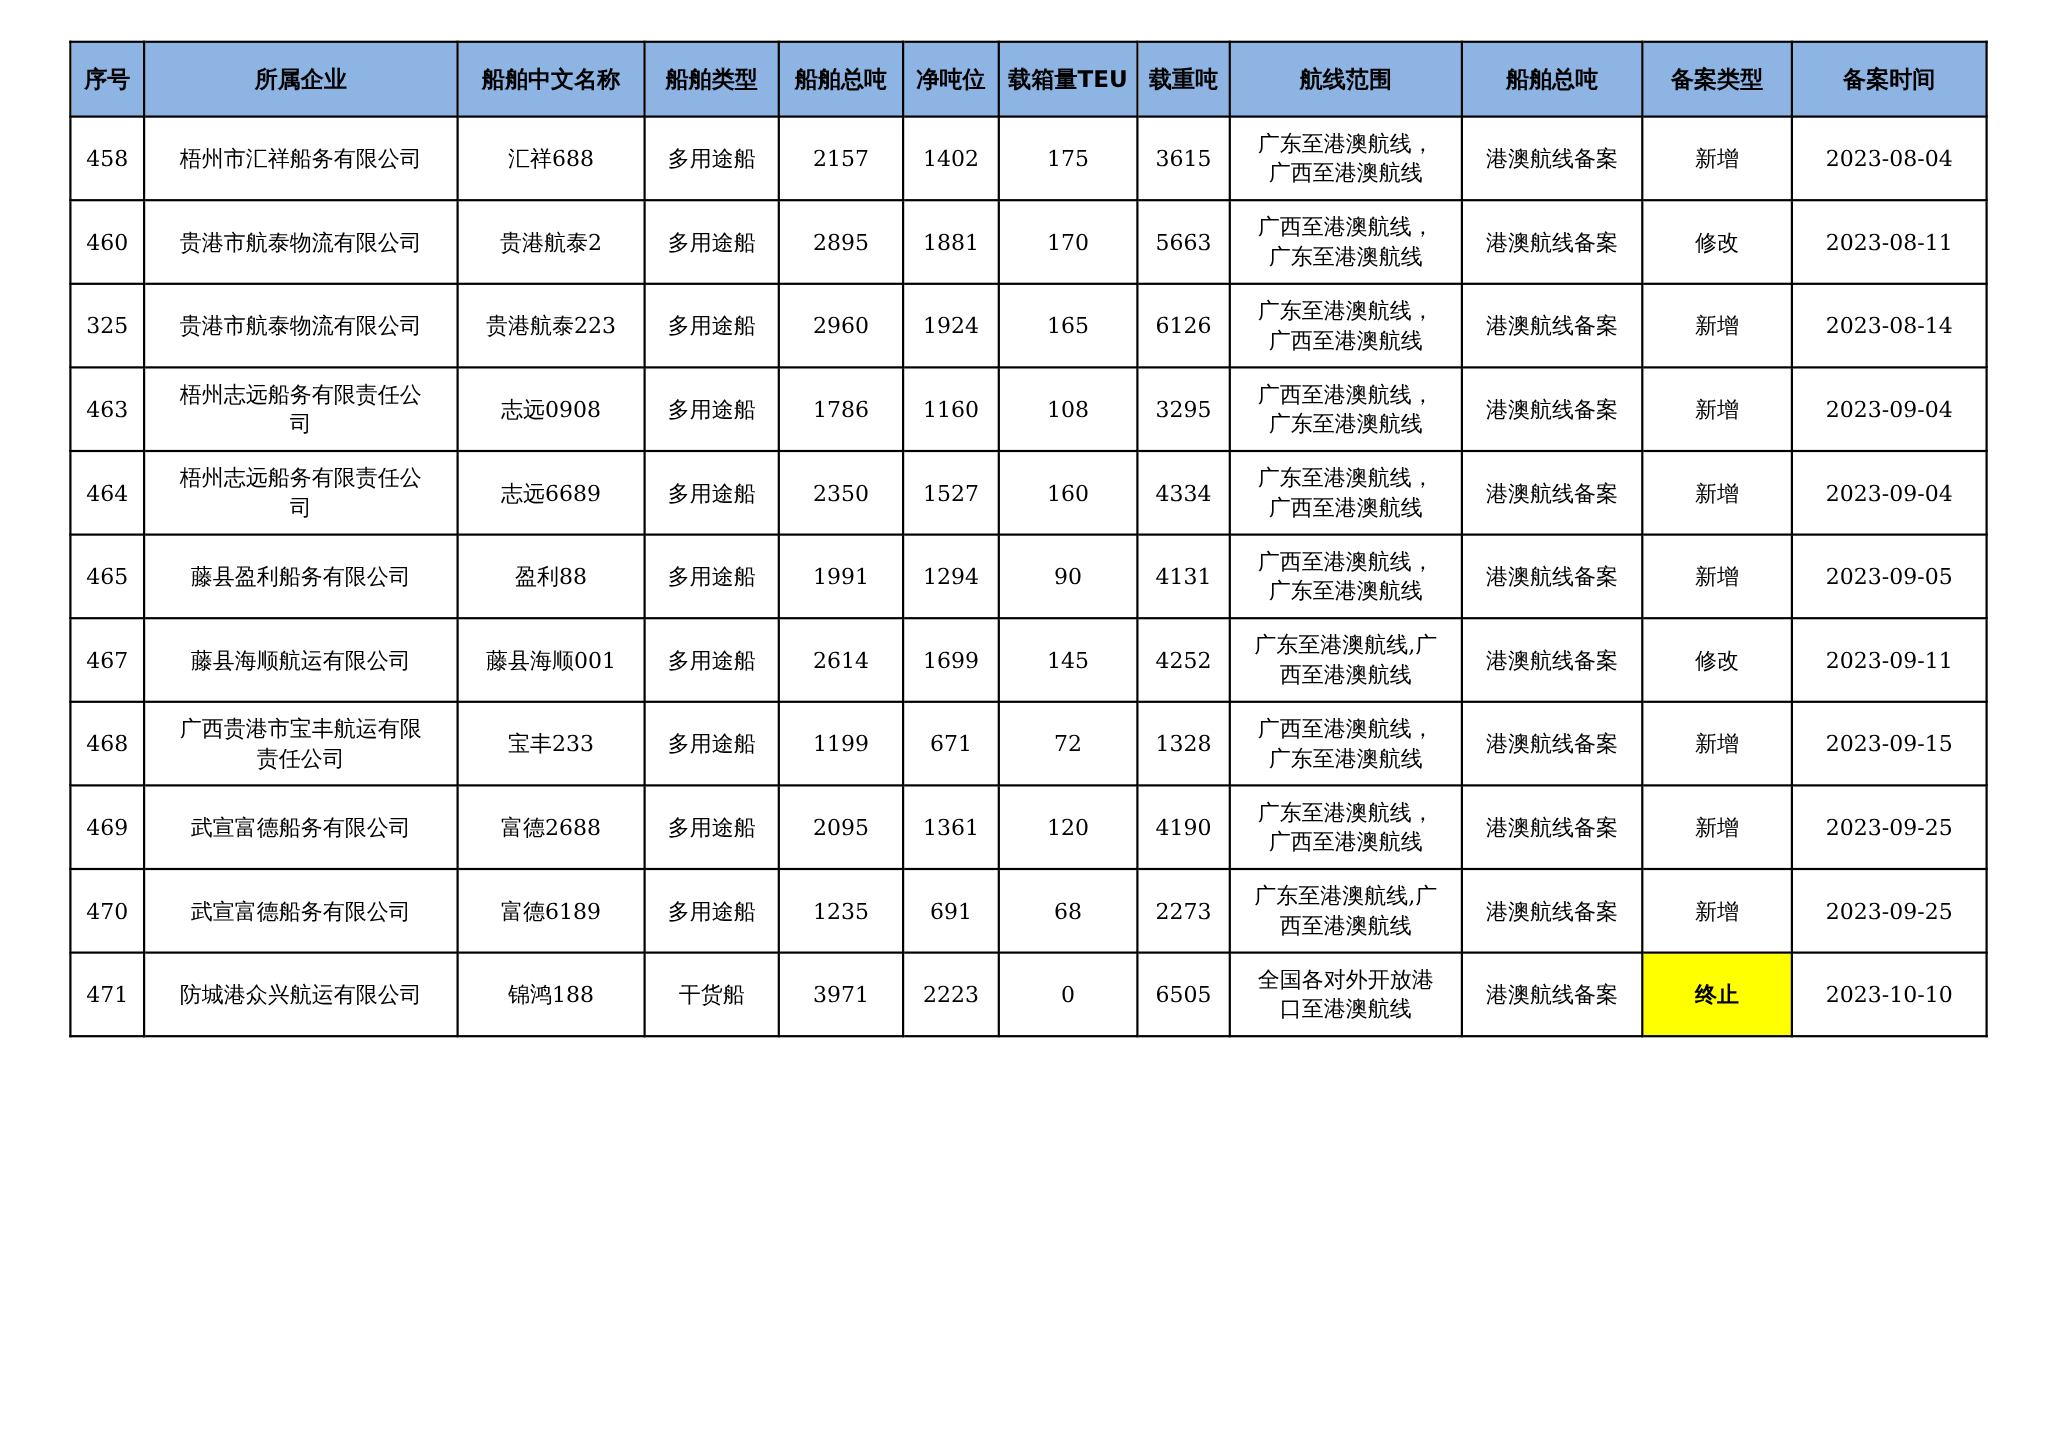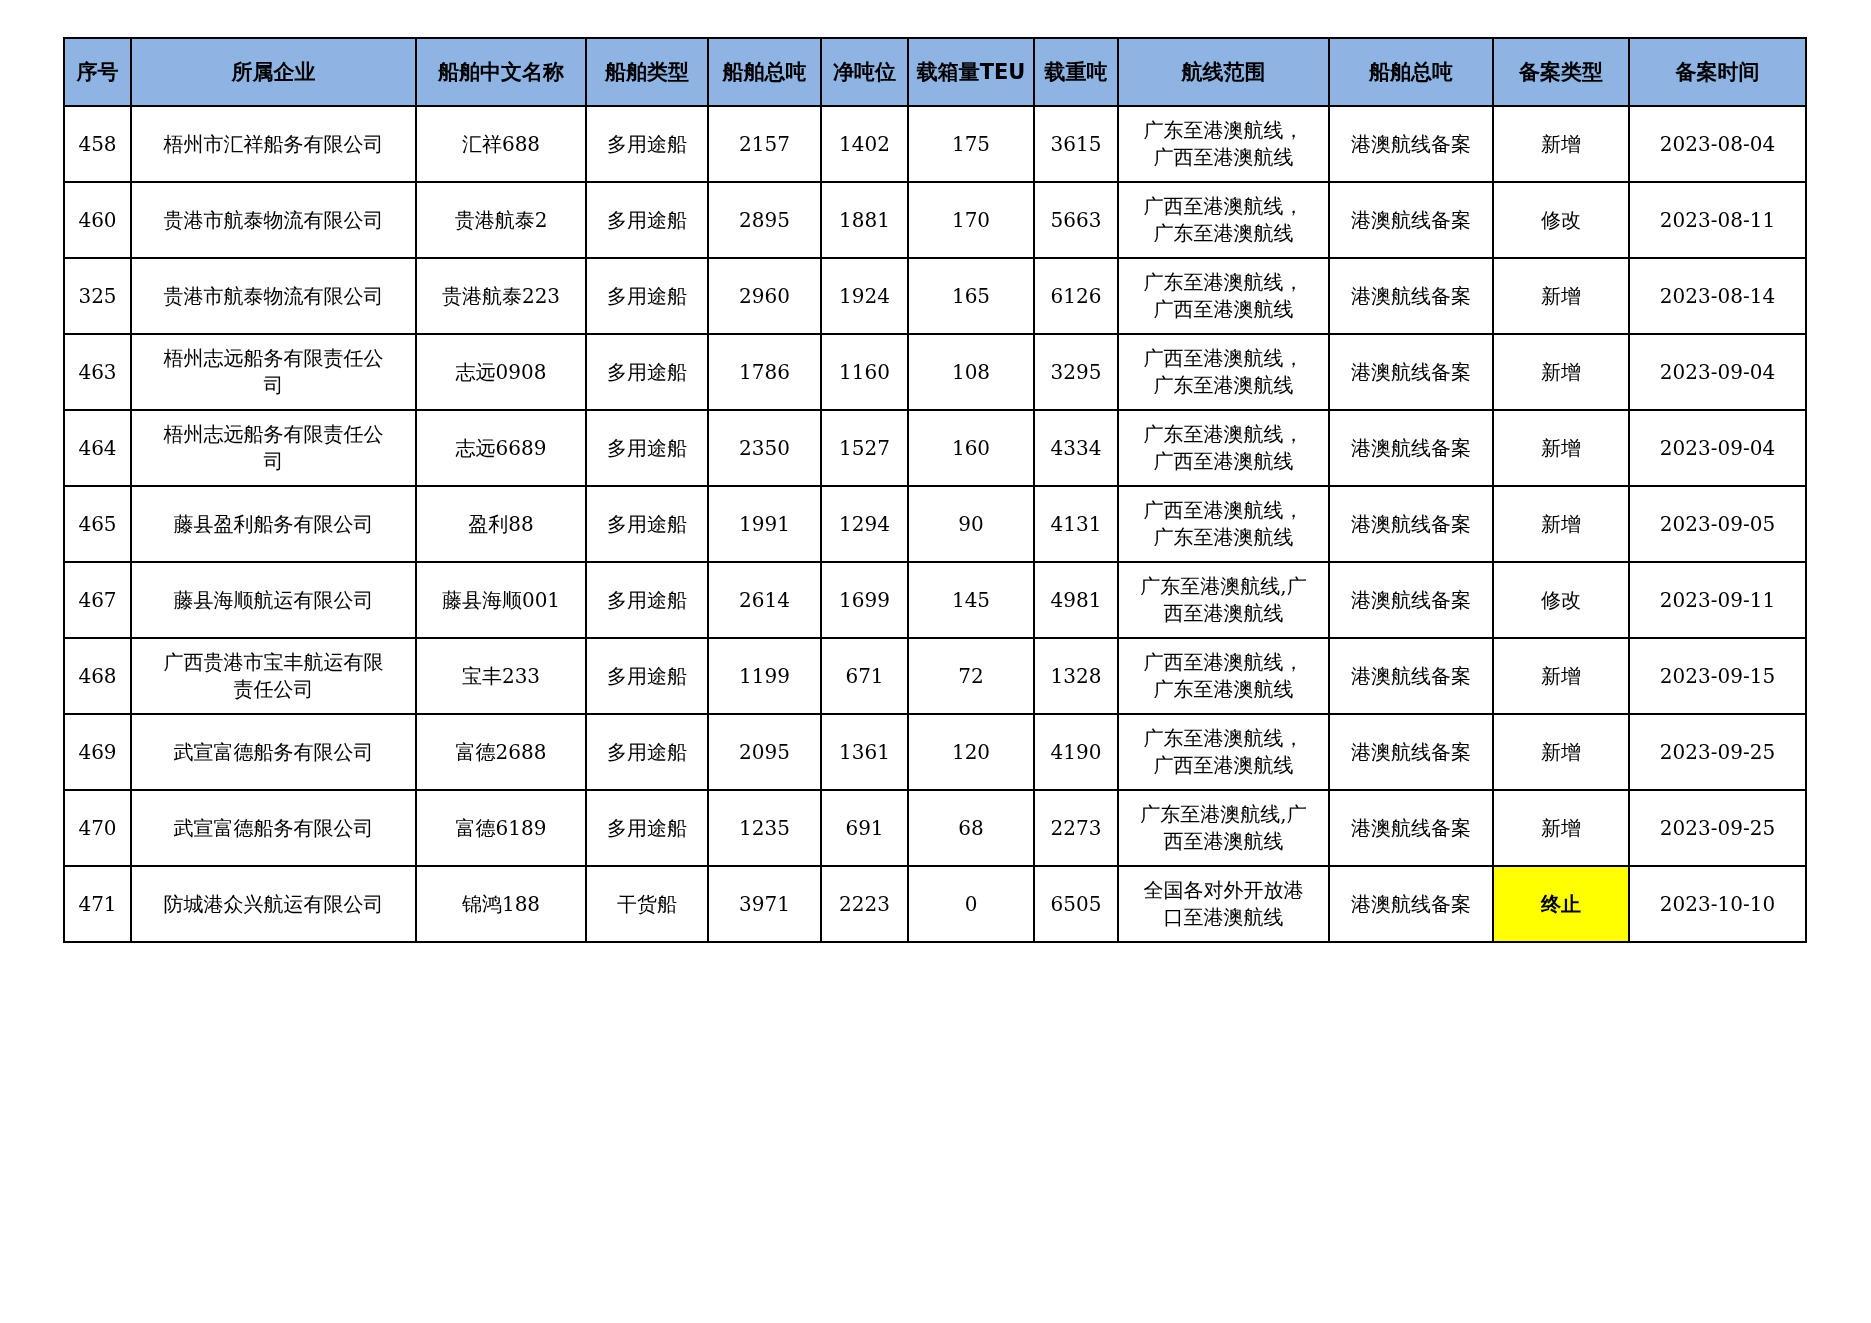--- a/index.html
+++ b/index.html
@@ -181,21 +181,21 @@
           <td>2023-09-05</td>
         </tr>
         <tr>
           <td>467</td>
           <td>藤县海顺航运有限公司</td>
           <td>藤县海顺001</td>
           <td>多用途船</td>
           <td>2614</td>
           <td>1699</td>
           <td>145</td>
-          <td>4981</td>
+          <td>4252</td>
           <td>广东至港澳航线,广
 西至港澳航线</td>
           <td>港澳航线备案</td>
           <td>修改</td>
           <td>2023-09-11</td>
         </tr>
         <tr>
           <td>468</td>
           <td>广西贵港市宝丰航运有限
 责任公司</td>

